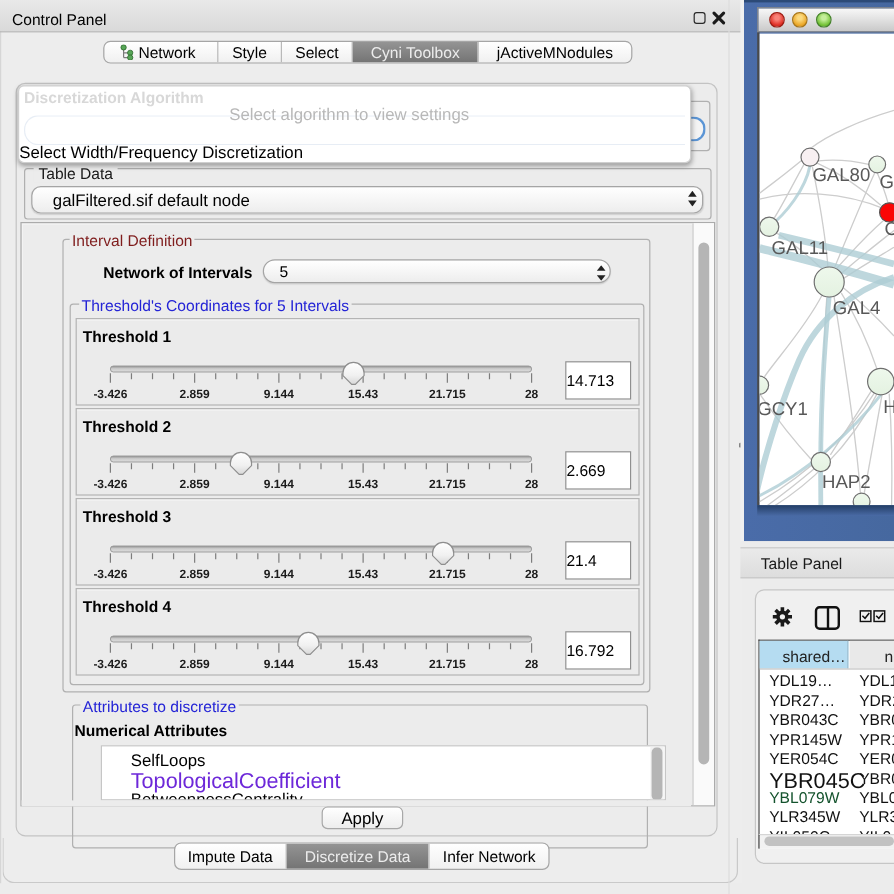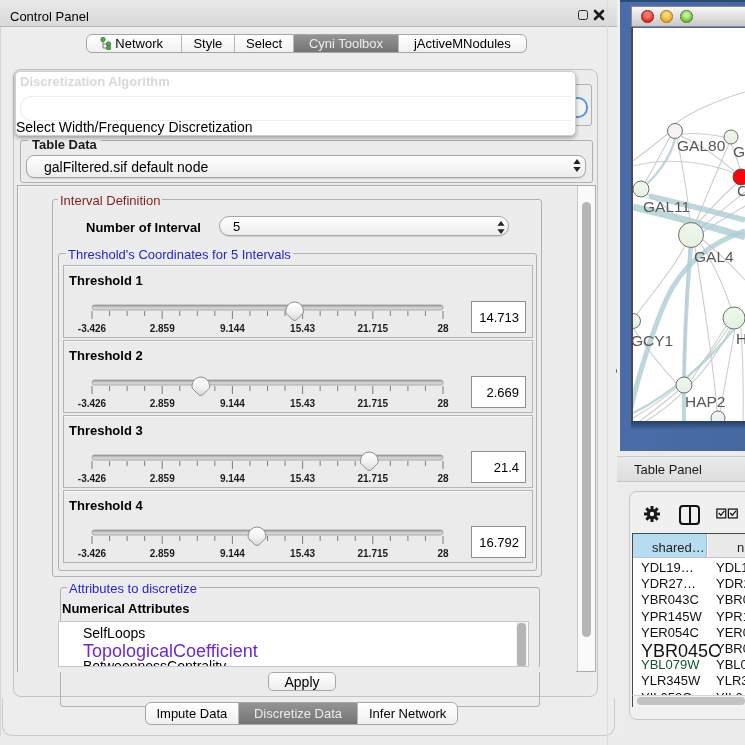--- a/index.html
+++ b/index.html
@@ -5,21 +5,21 @@
 body { font-family:"Liberation Sans",sans-serif; }
 #root { position:relative; width:745px; height:745px; background:#ececec; overflow:hidden; }
 #root div { position:absolute; box-sizing:border-box; }
 .seg { border:1px solid #a6a6a6; border-radius:6px; background:linear-gradient(#ffffff,#f0f0f0); display:flex; overflow:hidden; }
 .seg > span { display:block; text-align:center; border-right:1px solid #b9b9b9; color:#000; }
 .seg > span:last-child { border-right:none; }
 .seg > span.on { background:linear-gradient(#949494,#747474); color:#ececec; }
 .gbox { border:1px solid #b0b0b0; border-radius:3px; }
 .tbox { left:63px; width:470px; height:73px; border:1px solid #b4b4b4; background:#ebebeb; box-shadow:inset 0 1px 0 #f8f8f8; }
 .tlabel { left:5px; top:7px; font-size:13px; font-weight:bold; color:#000; }
-.vbox { left:471px; width:55px; height:32px; background:#ffffff; border:1px solid #8f8f8f; font-size:13px; color:#000; text-align:right; padding:8px 6px 0 0; }
+.vbox { left:471px; width:55px; height:32px; background:#ffffff; border:1px solid #8f8f8f; font-size:13px; color:#000; padding:8px 6px 0 0; }
 .combo { background:linear-gradient(#ffffff,#ededed); border:1px solid #a5a5a5; border-radius:10px; box-shadow:0 1px 1px rgba(0,0,0,0.12); }
 </style></head>
 <body>
 <div id="root">
 <svg width="0" height="0" style="position:absolute">
       <defs>
  <linearGradient id="thumbg" x1="0" y1="0" x2="0" y2="1">
   <stop offset="0" stop-color="#ffffff"></stop>
           <stop offset="0.6" stop-color="#f0f0f0"></stop>
           <stop offset="1" stop-color="#d8d8d8"></stop>
@@ -55,36 +55,36 @@
   <span class="on" style="width:105px">Cyni Toolbox</span>
   <span style="width:129px">jActiveMNodules</span>
 </div>
 
 <div style="left:13px;top:69px;width:585px;height:628px;border:1px solid #c3c3c3;border-radius:8px;background:#ececec"></div>
 
 <div class="gbox" style="left:20px;top:84px;width:572px;height:42px"></div>
 <div style="left:575px;top:97px;width:13px;height:21px;background:#f4f4f4;border:2.5px solid #5b95d5;border-left:none;border-radius:0 10px 10px 0"></div>
 
 <div class="gbox" style="left:20px;top:140px;width:573px;height:43px"></div>
-<div style="left:28px;top:137px;font-size:13px;font-weight:bold;color:#1a1a1a;background:#ececec;padding:0 4px">Table Data</div>
+<div style="left:28px;top:137px;font-size:13px;font-weight:normal;color:#1a1a1a;background:#ececec;padding:0 4px">Table Data</div>
 <div class="combo" style="left:26px;top:155px;width:560px;height:23px;border-radius:8px"></div>
 <div style="left:44px;top:159px;font-size:14px;color:#000">galFiltered.sif default node</div>
 <svg width="8" height="13" viewBox="0 0 8 13" style="position:absolute;left:573px;top:159px">
       <path d="M4 0 L7.6 5 L0.4 5 Z" fill="#222"></path>
       <path d="M4 13 L7.6 8 L0.4 8 Z" fill="#222"></path>
     </svg>
 
 <div style="left:17px;top:185px;width:579px;height:487px;border:1px solid #ababab;background:#ececec;box-shadow:inset 1px 1px 0 #f6f6f6"></div>
 <div style="left:577px;top:186px;width:18px;height:485px;background:#fafafa;border-left:1px solid #c9c9c9"></div>
 <div style="left:582px;top:202px;width:9px;height:435px;background:#b5b5b5;border-radius:5px"></div>
 
 <div class="gbox" style="left:52px;top:199px;width:490px;height:378px"></div>
 <div style="left:58px;top:193px;font-size:13px;color:#7f1d1d;background:#ececec;padding:0 2px">Interval Definition</div>
 
-<div style="left:86px;top:220px;font-size:13px;font-weight:bold;color:#000">Number of Interval</div>
+<div style="left:86px;top:220px;font-size:13px;font-weight:bold;color:#000">Network of Intervals</div>
 <div class="combo" style="left:219px;top:216px;width:290px;height:20px"></div>
 <div style="left:233px;top:219px;font-size:13px;color:#000">5</div>
 <svg width="8" height="13" viewBox="0 0 8 13" style="position:absolute;left:497px;top:221px">
       <path d="M4 0 L7.6 4.7 L0.4 4.7 Z" fill="#222"></path>
       <path d="M4 13 L7.6 8.3 L0.4 8.3 Z" fill="#222"></path>
     </svg>
 
 <div class="gbox" style="left:58px;top:253px;width:479px;height:318px"></div>
 <div style="left:66px;top:247px;font-size:13px;color:#2424d6;background:#ececec;padding:0 2px">Threshold's Coordinates for 5 Intervals</div>
 
@@ -229,21 +229,21 @@
   </svg>
 </div>
 <div class="vbox" style="top:301px">14.713</div>
 <div class="vbox" style="top:376px">2.669</div>
 <div class="vbox" style="top:451px">21.4</div>
 <div class="vbox" style="top:526px">16.792</div>
 
 <div class="gbox" style="left:60px;top:587px;width:480px;height:120px"></div>
 <div style="left:67px;top:581px;font-size:13px;color:#2424d6;background:#ececec;padding:0 2px">Attributes to discretize</div>
 <div style="left:62px;top:601px;font-size:13px;font-weight:bold;color:#000">Numerical Attributes</div>
-<div style="left:58px;top:621px;width:471px;height:46px;background:#ffffff;border:1px solid #c6c6c6;overflow:hidden">
+<div style="left:84px;top:621px;width:471px;height:46px;background:#ffffff;border:1px solid #c6c6c6;overflow:hidden">
   <div style="position:absolute;left:24px;top:3px;font-size:14px;color:#000">SelfLoops</div>
   <div style="position:absolute;left:24px;top:19px;font-size:18px;color:#6d28d9">TopologicalCoefficient</div>
   <div style="position:absolute;left:24px;top:36px;font-size:14px;color:#000">BetweennessCentrality</div>
   <div style="position:absolute;right:1px;top:0;width:11px;height:46px;background:#f1f1f1"></div>
   <div style="position:absolute;right:2px;top:1px;width:9px;height:44px;background:#b5b5b5;border-radius:4px"></div>
 </div>
 
 <div style="left:18px;top:667px;width:558px;height:5px;background:#ececec"></div>
 
 <div style="left:268px;top:672px;width:68px;height:19px;background:linear-gradient(#ffffff,#ededed);border:1px solid #a8a8a8;border-radius:5px;text-align:center;font-size:14px;line-height:18px;color:#000">Apply</div>
@@ -384,14 +384,15 @@
 <div style="position:absolute;left:641px;top:673px;font-size:13px;color:#111">YLR345W</div>
 <div style="position:absolute;left:716px;top:673px;font-size:13px;color:#111">YLR3</div>
 <div style="position:absolute;left:641px;top:690px;font-size:13px;color:#111">YIL052C</div>
 <div style="position:absolute;left:716px;top:690px;font-size:13px;color:#111">YIL0</div>
 <div style="left:632px;top:695px;width:113px;height:12px;background:#f2f2f2;border-top:1px solid #d5d5d5;border-left:1.5px solid #4a4a4a"></div>
 <div style="left:637px;top:697px;width:108px;height:8px;background:#c2c2c2;border-radius:4px"></div>
 
 <div style="left:15px;top:71px;width:561px;height:65px;background:#ffffff;border:1px solid #cfcfcf;border-radius:5px;box-shadow:0 2px 4px rgba(0,0,0,0.35)"></div>
 <div style="left:20px;top:96px;width:551px;height:25px;border:1px solid rgba(175,195,222,0.3);border-right:none;border-radius:12px 0 0 12px"></div>
 <div style="left:20px;top:74px;font-size:13px;font-weight:bold;color:#d8d8d8">Discretization Algorithm</div>
+<div style="left:191px;top:87px;font-size:14px;color:#b8b8b8">Select algorithm to view settings</div>
 <div style="left:16px;top:119px;font-size:14px;color:#000">Select Width/Frequency Discretization</div>
 
 </div>
 </body></html>

